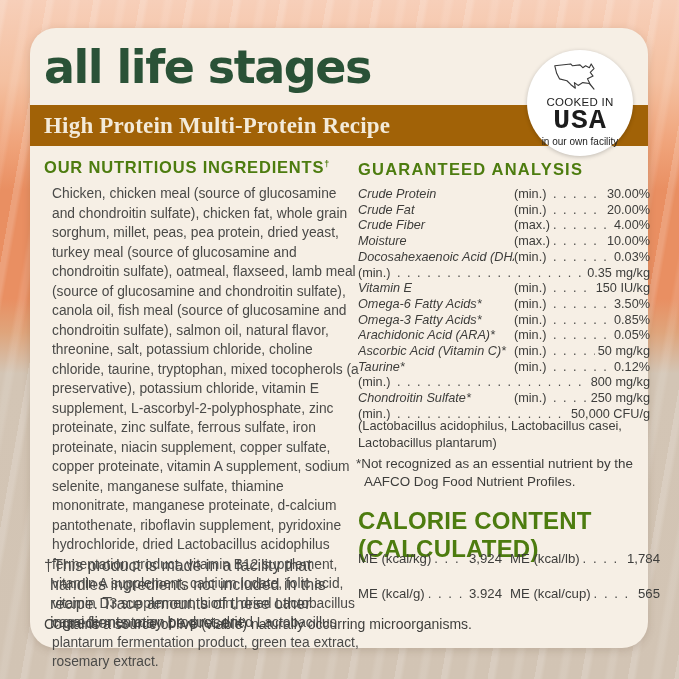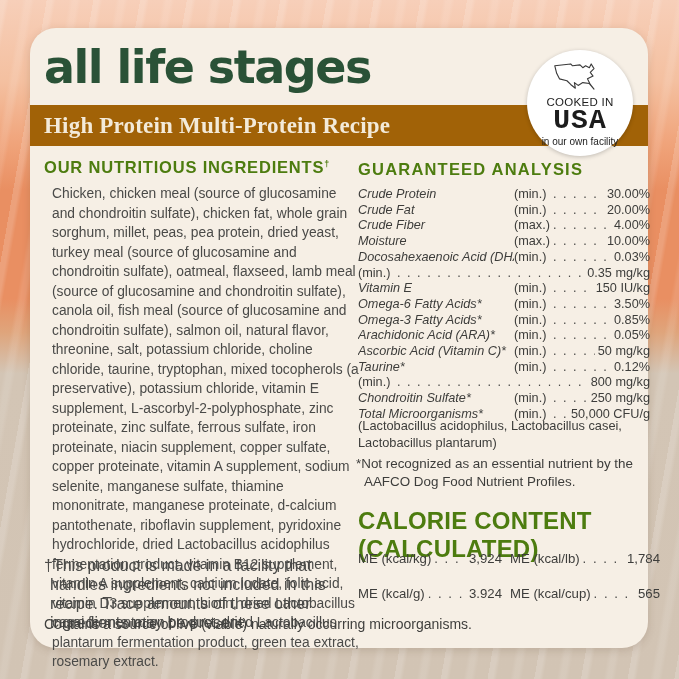--- a/index.html
+++ b/index.html
@@ -162,21 +162,20 @@
         <span class="ga-leader"></span>
         <span class="ga-value">800 mg/kg</span>
       </div>
       <div class="ga-row">
         <span class="ga-name">Chondroitin Sulfate*</span>
         <span class="ga-qual">(min.)</span>
         <span class="ga-leader"></span>
         <span class="ga-value">250 mg/kg</span>
       </div>
       <div class="ga-row">
-        <span class="ga-name">Total Microorganisms*</span>
         <span class="ga-qual">(min.)</span>
         <span class="ga-leader"></span>
         <span class="ga-value">50,000 CFU/g</span>
       </div>
     </div>
 
   <div class="ga-note">(Lactobacillus acidophilus, Lactobacillus casei, Lactobacillus plantarum)</div>
 
   <div class="ga-footnote">*Not recognized as an essential nutrient by the AAFCO Dog Food Nutrient Profiles.</div>
 

